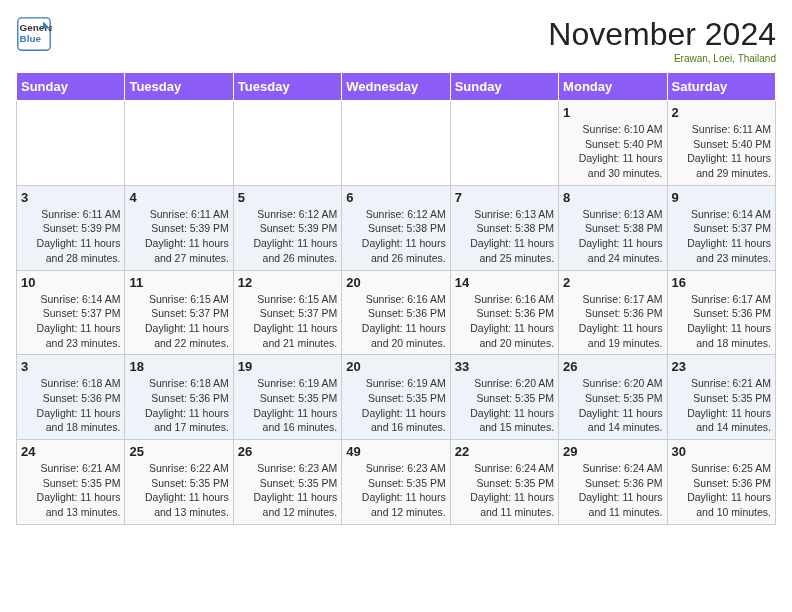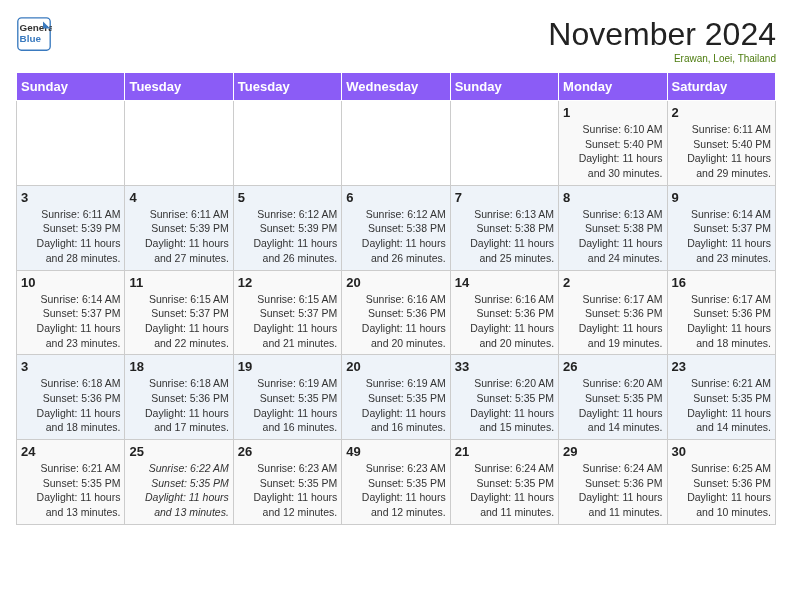--- a/index.html
+++ b/index.html
@@ -268,38 +268,38 @@
       </tr>
       <tr>
         <td>
           <span class="day-num">24</span>
           <div class="day-info" style="white-space: pre-line;">Sunrise: 6:21 AM
 Sunset: 5:35 PM
 Daylight: 11 hours and 13 minutes.</div>
         </td>
         <td>
           <span class="day-num">25</span>
-          <div class="day-info" style="white-space: pre-line; font-style: italic;">Sunrise: 6:22 AM
+          <div class="day-info" style="white-space: pre-line;">Sunrise: 6:22 AM
 Sunset: 5:35 PM
 Daylight: 11 hours and 13 minutes.</div>
         </td>
         <td>
           <span class="day-num">26</span>
           <div class="day-info" style="white-space: pre-line;">Sunrise: 6:23 AM
 Sunset: 5:35 PM
 Daylight: 11 hours and 12 minutes.</div>
         </td>
         <td>
           <span class="day-num">49</span>
           <div class="day-info" style="white-space: pre-line;">Sunrise: 6:23 AM
 Sunset: 5:35 PM
 Daylight: 11 hours and 12 minutes.</div>
         </td>
         <td>
-          <span class="day-num">21</span>
+          <span class="day-num">22</span>
           <div class="day-info" style="white-space: pre-line;">Sunrise: 6:24 AM
 Sunset: 5:35 PM
 Daylight: 11 hours and 11 minutes.</div>
         </td>
         <td>
           <span class="day-num">29</span>
           <div class="day-info" style="white-space: pre-line;">Sunrise: 6:24 AM
 Sunset: 5:36 PM
 Daylight: 11 hours and 11 minutes.</div>
         </td>

